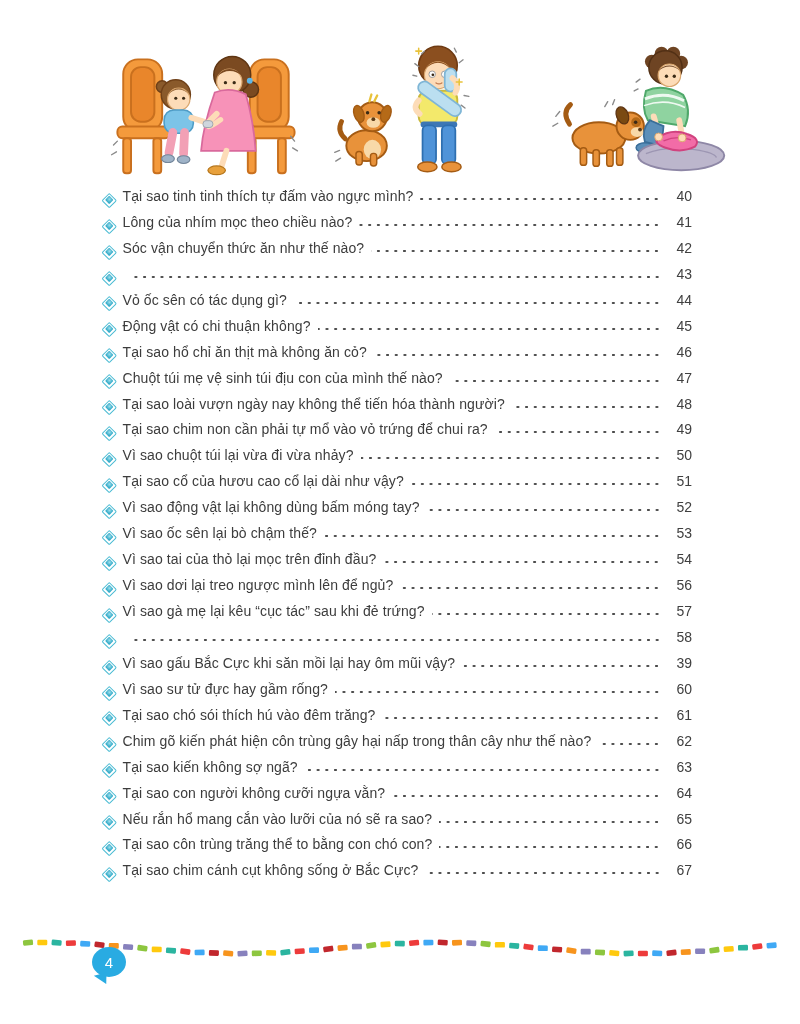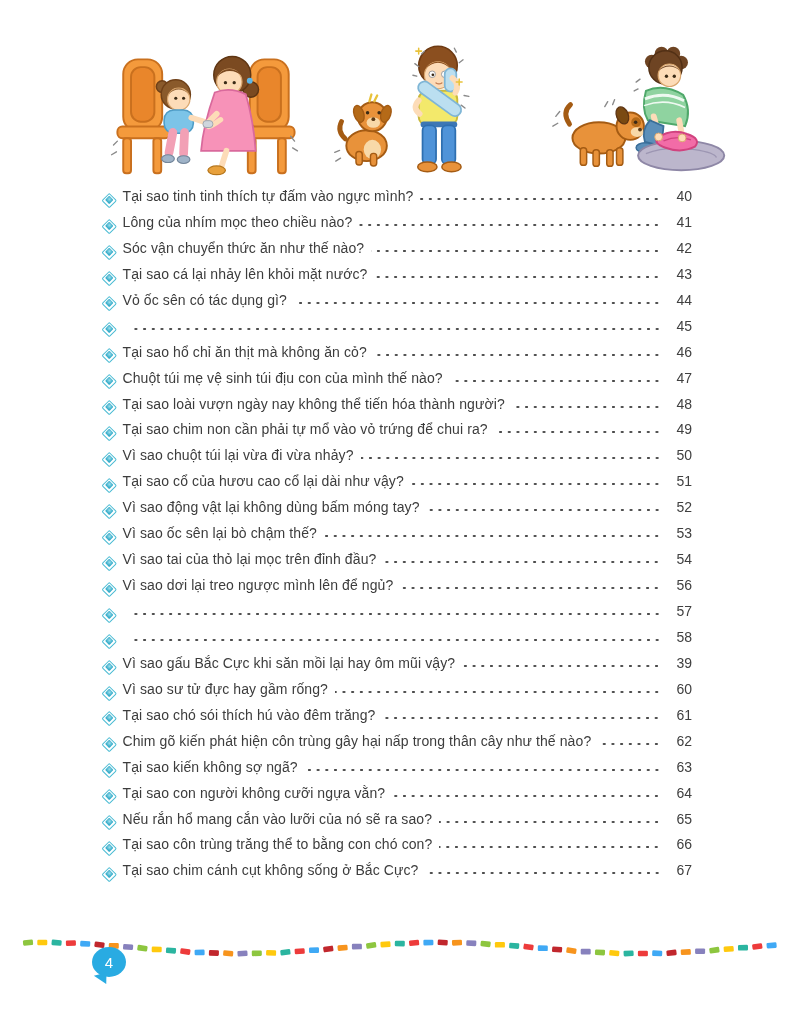--- a/index.html
+++ b/index.html
@@ -220,34 +220,34 @@
 
   <div class="toc-row">
     <span class="bullet"></span>
     <span class="toc-title">Sóc vận chuyển thức ăn như thế nào?</span>
     <span class="dots"></span>
     <span class="pnum">42</span>
   </div>
 
   <div class="toc-row">
     <span class="bullet"></span>
-    <span class="toc-title">Tại sao cá lại nhảy lên khỏi mặt nước?</span>
     <span class="dots"></span>
     <span class="pnum">43</span>
   </div>
 
   <div class="toc-row">
     <span class="bullet"></span>
     <span class="toc-title">Vỏ ốc sên có tác dụng gì?</span>
     <span class="dots"></span>
     <span class="pnum">44</span>
   </div>
 
   <div class="toc-row">
     <span class="bullet"></span>
+    <span class="toc-title">Động vật có chi thuận không?</span>
     <span class="dots"></span>
     <span class="pnum">45</span>
   </div>
 
   <div class="toc-row">
     <span class="bullet"></span>
     <span class="toc-title">Tại sao hổ chỉ ăn thịt mà không ăn cỏ?</span>
     <span class="dots"></span>
     <span class="pnum">46</span>
   </div>
@@ -311,20 +311,21 @@
 
   <div class="toc-row">
     <span class="bullet"></span>
     <span class="toc-title">Vì sao dơi lại treo ngược mình lên để ngủ?</span>
     <span class="dots"></span>
     <span class="pnum">56</span>
   </div>
 
   <div class="toc-row">
     <span class="bullet"></span>
+    <span class="toc-title">Vì sao gà mẹ lại kêu “cục tác” sau khi đẻ trứng?</span>
     <span class="dots"></span>
     <span class="pnum">57</span>
   </div>
 
   <div class="toc-row">
     <span class="bullet"></span>
     <span class="dots"></span>
     <span class="pnum">58</span>
   </div>
 

